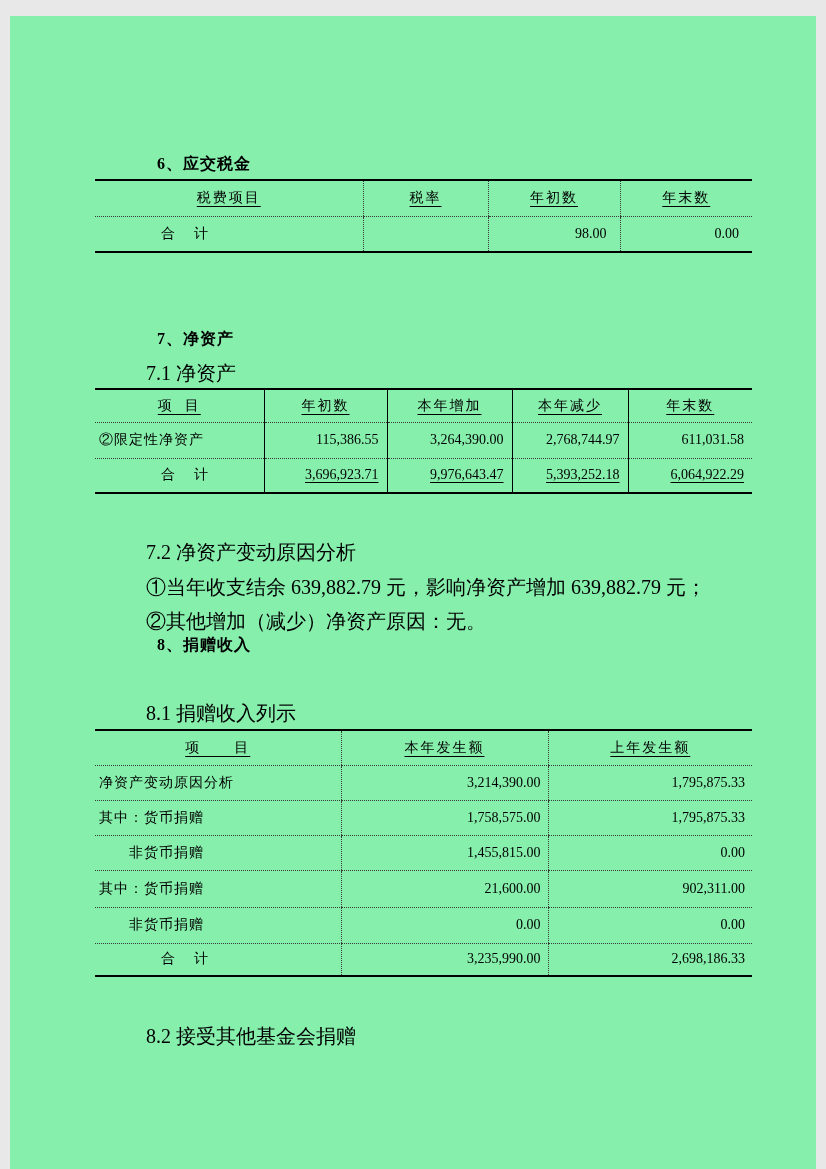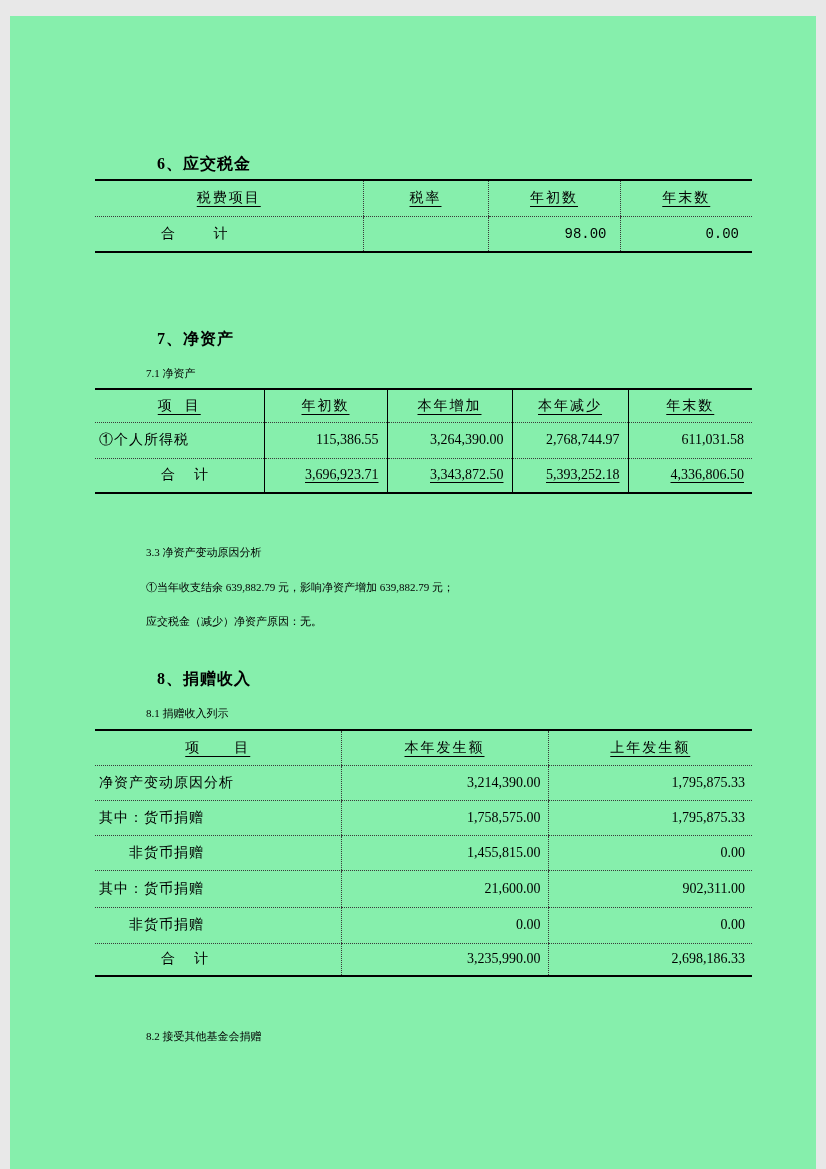--- a/index.html
+++ b/index.html
@@ -19,21 +19,21 @@
     left: 147px;
     font-size: 16px;
     font-weight: bold;
     letter-spacing: 1px;
     line-height: 18px;
     white-space: pre;
   }
   .sub-title, .para {
     position: absolute;
     left: 136px;
-    font-size: 11px;
+    font-size: 20px;
     line-height: 18px;
     white-space: pre;
   }
   table.tbl {
     position: absolute;
     left: 85px;
     width: 657px;
     border-collapse: collapse;
     table-layout: fixed;
     border-top: 2px solid #000;
@@ -65,21 +65,21 @@
   }
   .u { text-decoration: underline; text-underline-offset: 3px; }
 </style>
 </head>
 <body>
 
 <div class="page">
 
   <div class="sec-title" style="top:139px;">6、应交税金</div>
 
-  <table class="tbl tax" style="top:163px;font-family:Liberation Mono, monospace;">
+  <table class="tbl tax" style="top:163px;">
     <colgroup>
         <col style="width:268px">
         <col style="width:125px">
         <col style="width:132px">
         <col style="width:132px">
       </colgroup>
     <tbody>
         <tr style="height:36px;">
       <td class="c"><span class="hdr">税费项目</span></td>
       <td class="c"><span class="hdr">税率</span></td>
@@ -108,41 +108,41 @@
       </colgroup>
     <tbody>
         <tr style="height:33px;">
       <td class="c"><span class="hdr">项  目</span></td>
       <td class="c"><span class="hdr">年初数</span></td>
       <td class="c"><span class="hdr">本年增加</span></td>
       <td class="c"><span class="hdr">本年减少</span></td>
       <td class="c"><span class="hdr">年末数</span></td>
     </tr>
     <tr style="height:36px;">
-      <td class="item">①个人所得税</td>
+      <td class="item">②限定性净资产</td>
       <td class="r">115,386.55</td>
       <td class="r">3,264,390.00</td>
       <td class="r">2,768,744.97</td>
       <td class="r">611,031.58</td>
     </tr>
     <tr style="height:35px;">
       <td class="total-label">合    计</td>
       <td class="r"><span class="u">3,696,923.71</span></td>
-      <td class="r"><span class="u">3,343,872.50</span></td>
+      <td class="r"><span class="u">9,976,643.47</span></td>
       <td class="r"><span class="u">5,393,252.18</span></td>
-      <td class="r"><span class="u">4,336,806.50</span></td>
+      <td class="r"><span class="u">6,064,922.29</span></td>
     </tr>
   </tbody>
     </table>
 
-  <div class="sub-title" style="top:527px;">3.3 净资产变动原因分析</div>
+  <div class="sub-title" style="top:527px;">7.2 净资产变动原因分析</div>
   <div class="para" style="top:562px;">①当年收支结余 639,882.79 元，影响净资产增加 639,882.79 元；</div>
-  <div class="para" style="top:596px;">应交税金（减少）净资产原因：无。</div>
+  <div class="para" style="top:596px;">②其他增加（减少）净资产原因：无。</div>
 
-  <div class="sec-title" style="top:654px;">8、捐赠收入</div>
+  <div class="sec-title" style="top:620px;">8、捐赠收入</div>
   <div class="sub-title" style="top:688px;">8.1 捐赠收入列示</div>
 
   <table class="tbl don" style="top:713px;">
     <colgroup>
         <col style="width:246px">
         <col style="width:207px">
         <col style="width:204px">
       </colgroup>
     <tbody>
         <tr style="height:35px;">

